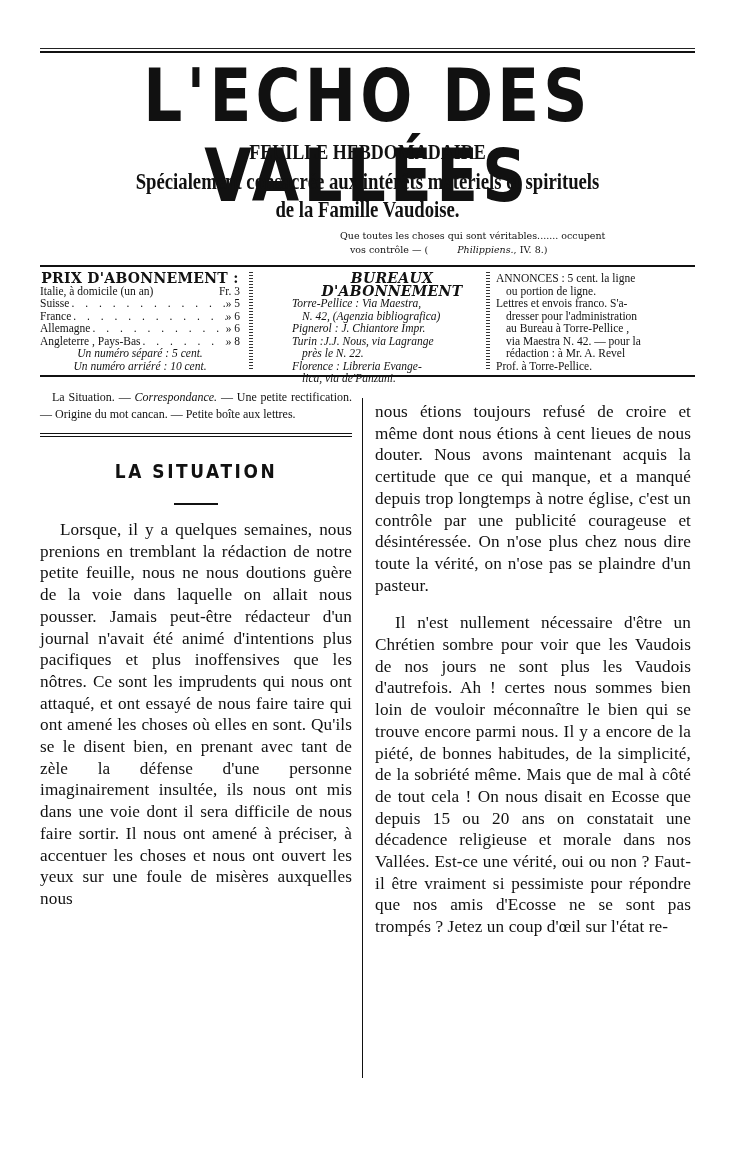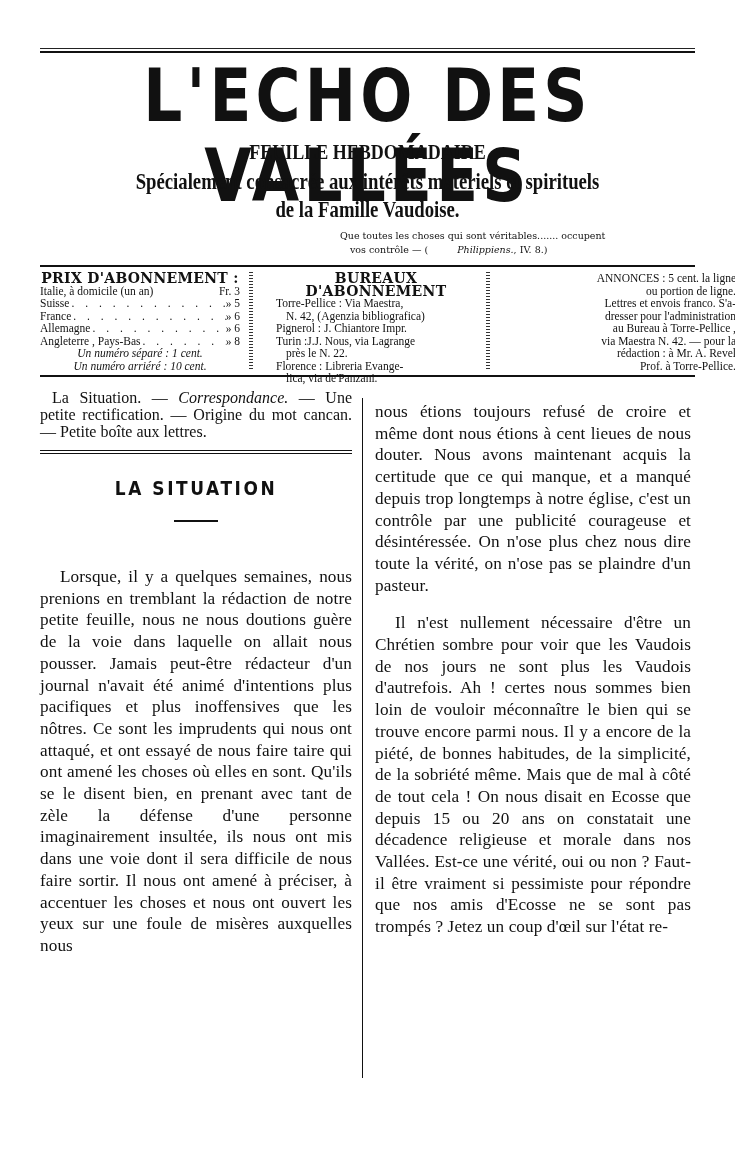--- a/index.html
+++ b/index.html
@@ -49,22 +49,22 @@
       font-family: "DejaVu Serif", serif; font-weight: normal; font-size: 9.5px; line-height: 14px;
     }
     .epigraph .l2 { padding-left: 10px; display: block; }
     .epigraph em { font-style: italic; margin-left: 29px; }
 
     
     .box-rule-top { position: absolute; left: 40px; right: 40px; top: 265px; border-top: 2px solid #111; }
     .box-rule-bot { position: absolute; left: 40px; right: 40px; top: 375px; border-top: 2px solid #111; }
     .box-col { position: absolute; top: 272px; font-size: 11.5px; line-height: 12.5px; }
     .col-prix { left: 40px; width: 200px; }
-    .col-bureaux { left: 276px; width: 200px; }
-    .col-annonces { left: 536px; width: 200px; text-align: right; }
+    .col-bureaux { left: 292px; width: 200px; font-style: italic; }
+    .col-annonces { left: 496px; width: 200px; }
     .box-title {
       font-family: "DejaVu Serif", serif; font-weight: bold; font-size: 14px; text-align: center;
       letter-spacing: 0.3px;
     }
     .price-row { display: flex; justify-content: flex-start; }
     .price-row .dots { flex: 1; overflow: hidden; white-space: nowrap; letter-spacing: 4px; padding: 0 2px; }
     .indent { padding-left: 10px; }
     .center { text-align: center; }
     .wavy {
       position: absolute; top: 272px; height: 98px; width: 4px;
@@ -73,34 +73,34 @@
 
     
     .col-sep { position: absolute; left: 362px; top: 398px; height: 680px; border-left: 1.5px solid #111; }
     .left-col { position: absolute; left: 40px; width: 312px; top: 385px; }
     .right-col { position: absolute; left: 375px; width: 316px; top: 385px; }
 
     .sommaire-title {
       text-align: center; font-family: "DejaVu Serif", serif; font-weight: bold; font-size: 15px;
       margin-top: 15px; letter-spacing: 0.5px;
     }
-    .sommaire-text { font-size: 16px; line-height: 17px; text-align: justify; margin-top: 4px; text-indent: 12px; }
+    .sommaire-text { font-size: 12px; line-height: 17px; text-align: justify; margin-top: 4px; text-indent: 12px; }
     .sommaire-text em { font-style: italic; }
     .double-rule { margin-top: 10px; border-top: 1px solid #111; height: 2px; border-bottom: 1px solid #111; }
     .article-title {
       text-align: center; font-family: "DejaVu Sans", sans-serif; font-weight: bold;
       font-size: 20px; letter-spacing: 3px; margin-top: 22px;
       transform: scaleX(0.85);
     }
     .title-dash { width: 44px; height: 2px; background: #111; margin: 20px auto 0; }
     .body-text {
       font-size: 17.2px; line-height: 21.7px; text-align: justify;
       letter-spacing: 0.1px;
     }
-    .left-col .body-text { margin-top: 44px; text-indent: 20px; }
+    .left-col .body-text { margin-top: 14px; text-indent: 20px; }
     .right-col .body-text { margin-top: 16px; }
     .right-col .para2 { text-indent: 20px; }
     .right-col .para1 { text-indent: 0; }
   </style>
 </head>
 <body>
 
 <div class="page">
 
   <div class="rule-top1"></div>
@@ -139,21 +139,21 @@
           <span>Allemagne</span>
           <span class="dots">. . . . . . . . . . . .</span>
           <span>» 6</span>
         </div>
         <div class="price-row">
           <span>Angleterre , Pays-Bas</span>
           <span class="dots">. . . . . . . . . . . .</span>
           <span>» 8</span>
         </div>
       </div>
-    <div class="center" style="font-style:italic">Un numéro séparé : 1 cent.</div>
+    <div class="center" style="font-style:italic">Un numéro séparé : 5 cent.</div>
     <div class="center" style="font-style:italic">Un numéro arriéré : 10 cent.</div>
   </div>
   <div class="wavy" style="left:249px"></div>
 
   <div class="box-col col-bureaux">
     <div class="box-title">BUREAUX D'ABONNEMENT</div>
     <div id="bureaux-lines">
         <div>Torre-Pellice : Via Maestra,</div>
         <div class="indent">N. 42, (Agenzia bibliografica)</div>
         <div>Pignerol : J. Chiantore Impr.</div>

